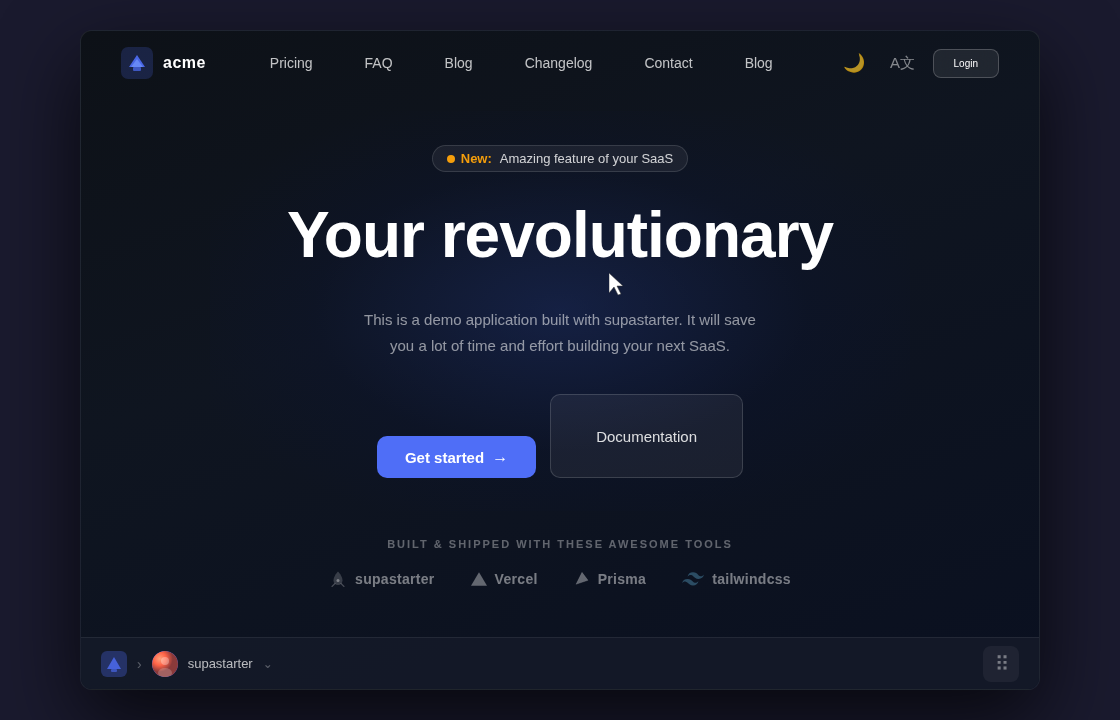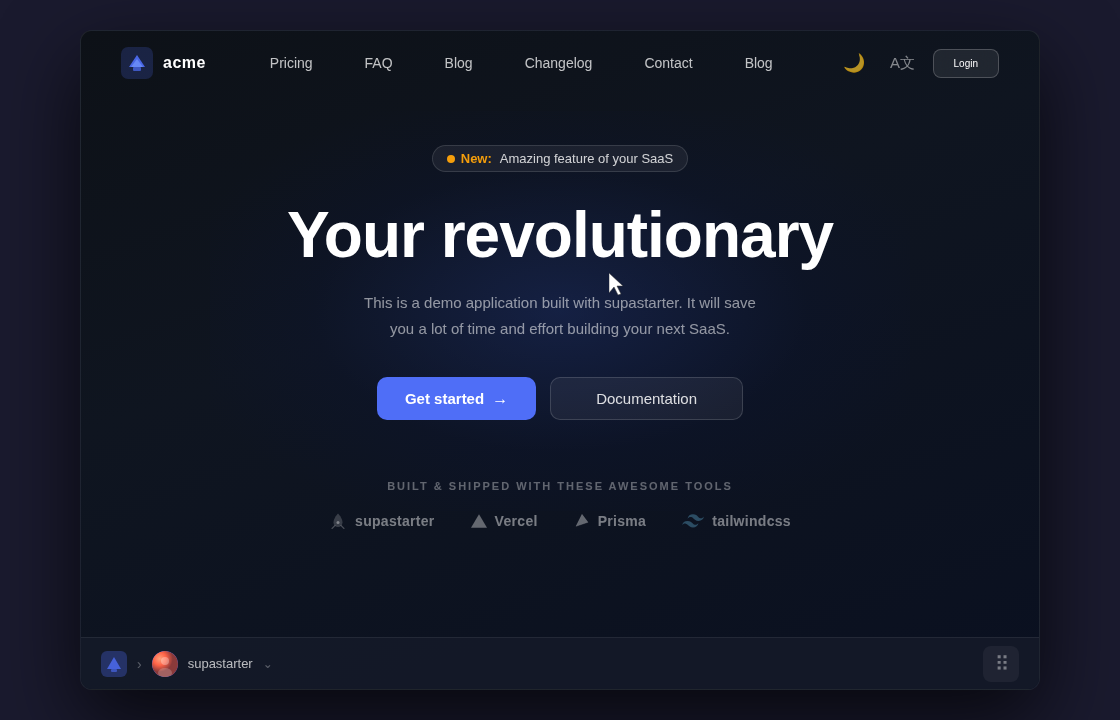--- a/index.html
+++ b/index.html
@@ -164,40 +164,42 @@
       max-width: 700px;
       text-align: center;
     }
 
     .hero-subtitle {
       font-size: 15px;
       color: rgba(255,255,255,0.55);
       line-height: 1.7;
       max-width: 420px;
       margin-bottom: 36px;
+      margin-top: 17px;
     }
 
     .hero-buttons {
       display: flex;
       gap: 14px;
       margin-bottom: 60px;
     }
 
     .btn-primary {
       background: #4f6ef7;
       color: #ffffff;
       border: none;
       padding: 12px 28px;
       border-radius: 10px;
       font-size: 15px;
       font-weight: 600;
       cursor: pointer;
       display: flex;
       align-items: center;
       gap: 8px;
+      margin-top: 42px;
     }
 
     .btn-primary .arrow {
       font-size: 16px;
     }
 
     .btn-secondary {
       background: rgba(255,255,255,0.06);
       color: rgba(255,255,255,0.85);
       border: 1px solid rgba(255,255,255,0.15);

